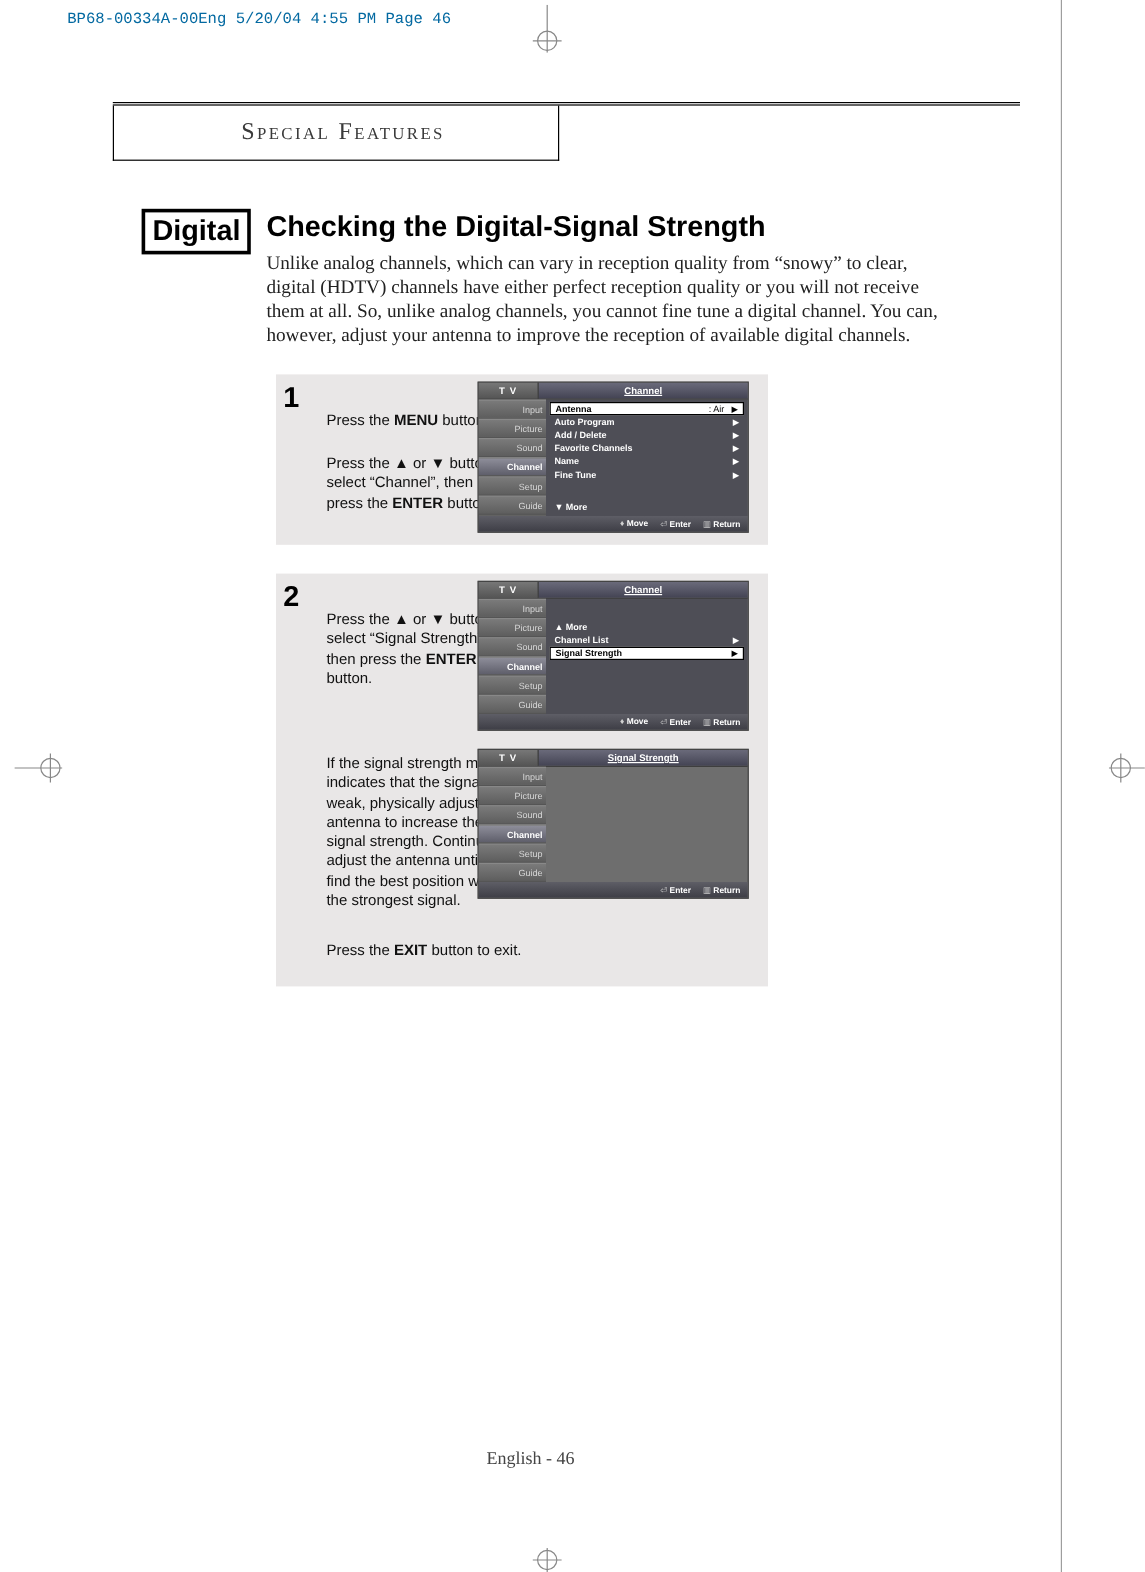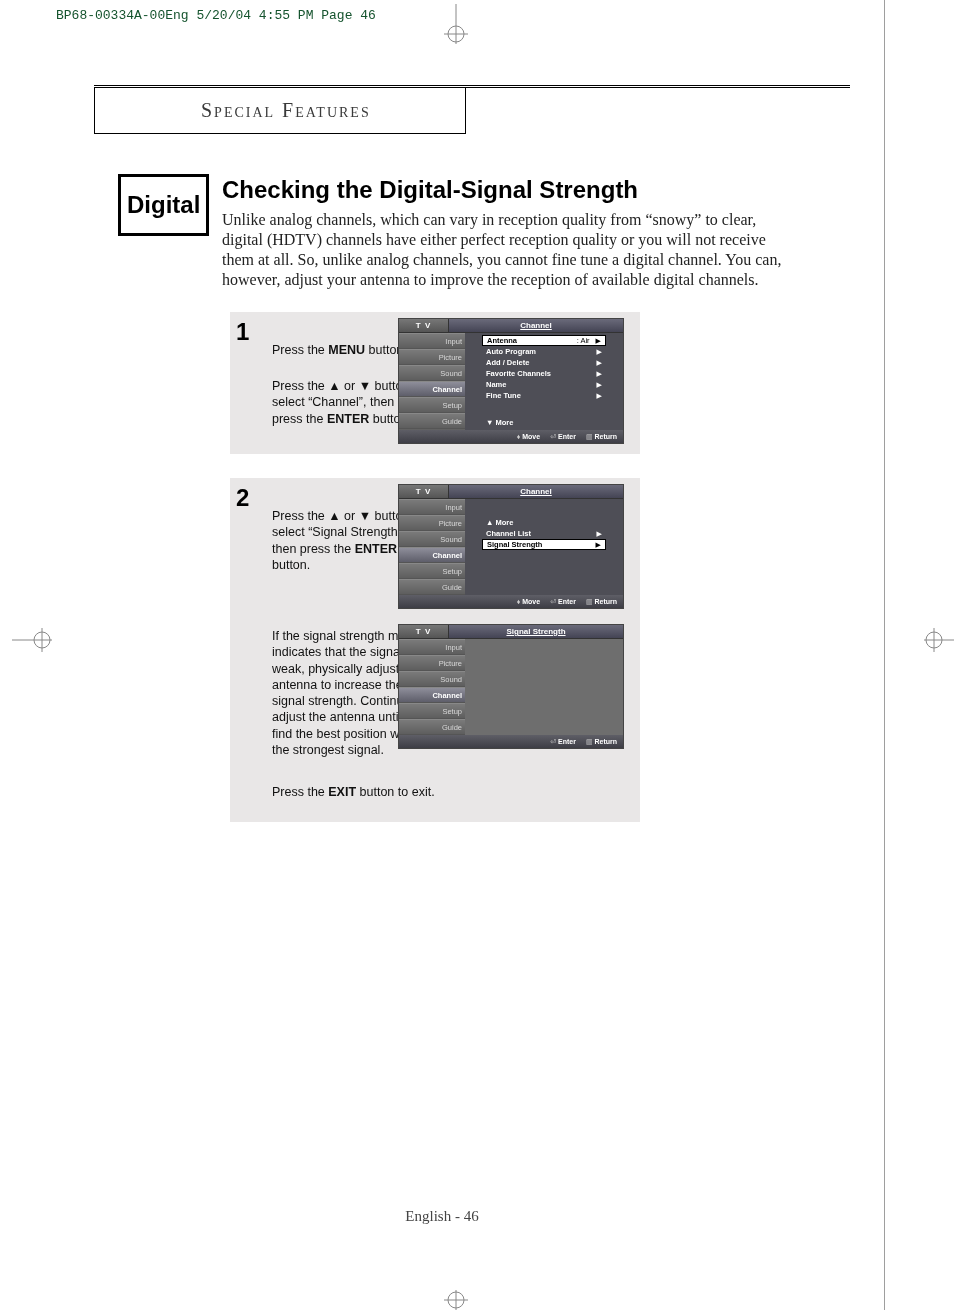--- a/index.html
+++ b/index.html
@@ -1,45 +1,45 @@
 <!DOCTYPE html>
 <html><head>
 <meta charset="utf-8">
 <style>
   * { box-sizing: border-box; margin: 0; padding: 0; }
   body { width: 954px; height: 1310px; background: #fff; font-family: Arial, Helvetica, sans-serif; color: #000; position: relative; }
-  .header-line { position: absolute; top: 8px; left: 56px; font-family: "Courier New", monospace; font-size: 13px; color: #14532d; }
+  .header-line { position: absolute; top: 8px; left: 56px; font-family: "Courier New", monospace; font-size: 13px; color: #0369a1; }
   .regmark-top { position: absolute; top: 4px; left: 442px; }
   .regmark-bottom { position: absolute; top: 1290px; left: 442px; }
   .regmark-left { position: absolute; top: 626px; left: 12px; }
   .regmark-right { position: absolute; top: 626px; left: 924px; }
   .regmark svg { display: block; }
   .page-edge { position: absolute; top: 0; left: 884px; width: 1px; height: 1310px; background: #9e9e9e; }
   .page-frame-top { position: absolute; top: 85px; left: 94px; width: 756px; height: 3px; border-top: 1px solid #000; border-bottom: 1px solid #000; }
   .section-box { position: absolute; top: 88px; left: 94px; width: 372px; height: 46px; border-left: 1px solid #000; border-right: 1px solid #000; border-bottom: 1px solid #000; display: flex; align-items: center; padding-left: 106px; }
   .section-title { font-family: Georgia, 'Times New Roman', serif; font-variant: small-caps; font-size: 20px; letter-spacing: 2px; color: #3a3a3a; }
-  .digital-badge { position: absolute; top: 174px; left: 118px; border: 3px solid #000; font-weight: bold; font-size: 24px; padding: 14px 6px; font-family: Arial, sans-serif; }
+  .digital-badge { position: absolute; top: 174px; left: 118px; border: 3px solid #000; font-weight: bold; font-size: 24px; padding: 2px 6px; font-family: Arial, sans-serif; }
   .main-heading { position: absolute; top: 176px; left: 222px; font-weight: bold; font-size: 24px; font-family: Arial, sans-serif; }
   .intro-para { position: absolute; top: 210px; left: 222px; width: 570px; font-family: Georgia, 'Times New Roman', serif; font-size: 16px; line-height: 1.25; color: #222; }
   .step-box { position: absolute; background: #e9e7e7; }
   .step1 { top: 312px; left: 230px; width: 410px; height: 142px; }
   .step2 { top: 478px; left: 230px; width: 410px; height: 344px; }
   .step-num { position: absolute; font-weight: bold; font-size: 24px; font-family: Arial, sans-serif; }
   .step-text { position: absolute; font-size: 12.5px; line-height: 1.3; font-family: Arial, sans-serif; color: #111; width: 156px; margin-left: 36px; }
   .step-text b { font-weight: bold; }
 
   .osd { position: absolute; width: 226px; background: #6e6e6e; border: 1px solid #444; font-family: Arial, sans-serif; }
   .osd-top { height: 14px; display: flex; border-bottom: 1px solid #333; }
   .osd-top-left { width: 50px; display: flex; align-items: center; justify-content: center; font-size: 8px; font-weight: bold; color: #fff; background: linear-gradient(#777,#555); border-right: 1px solid #333; letter-spacing: 1px; }
   .osd-top-right { flex: 1; display: flex; align-items: center; justify-content: center; font-size: 8px; font-weight: bold; color: #fff; background: linear-gradient(#6a6a7a,#444454); text-decoration: underline; }
   .osd-body { display: flex; }
-  .osd-side { width: 66px; background: linear-gradient(#7a7a7a,#626262); }
+  .osd-side { width: 56px; background: linear-gradient(#7a7a7a,#626262); }
   .osd-tab { height: 16px; display: flex; align-items: center; justify-content: flex-end; padding-right: 3px; font-size: 7.5px; color: #d8d8d8; border-bottom: 1px solid #555; border-top: 1px solid #888; background: linear-gradient(#7a7a7a,#5e5e5e); }
   .osd-tab.sel { background: linear-gradient(#8e8e9a,#5e5e6a); color: #fff; font-weight: bold; }
-  .osd-main { flex: 1; background: #4e4e56; padding: 2px 17px; position: relative; min-height: 96px; }
+  .osd-main { flex: 1; background: #4e4e56; padding: 2px 3px; position: relative; min-height: 96px; }
   .osd-row { height: 11px; display: flex; align-items: center; font-size: 7.5px; color: #fff; padding: 0 4px; justify-content: space-between; }
   .osd-row.boxed { background: #fff; color: #000; border: 1px solid #000; }
   .osd-row.boxed .rlabel { font-weight: bold; }
   .osd-row .rlabel { flex: 1; font-weight: bold; }
   .osd-row .rval { margin-right: 6px; }
   .osd-row .rarr { font-size: 7px; }
   .osd-more { height: 11px; font-size: 7.5px; color: #fff; font-weight: bold; padding-left: 4px; display: flex; align-items: center; margin-top: 16px; }
   .osd-foot { height: 13px; background: linear-gradient(#5e5e66,#3e3e46); display: flex; align-items: center; justify-content: flex-end; gap: 10px; padding-right: 6px; font-size: 7px; color: #d0d0d0; }
   .osd-foot span b { color: #fff; }
   .osd-sig { flex: 1; background: #4e4e56; position: relative; min-height: 96px; }

